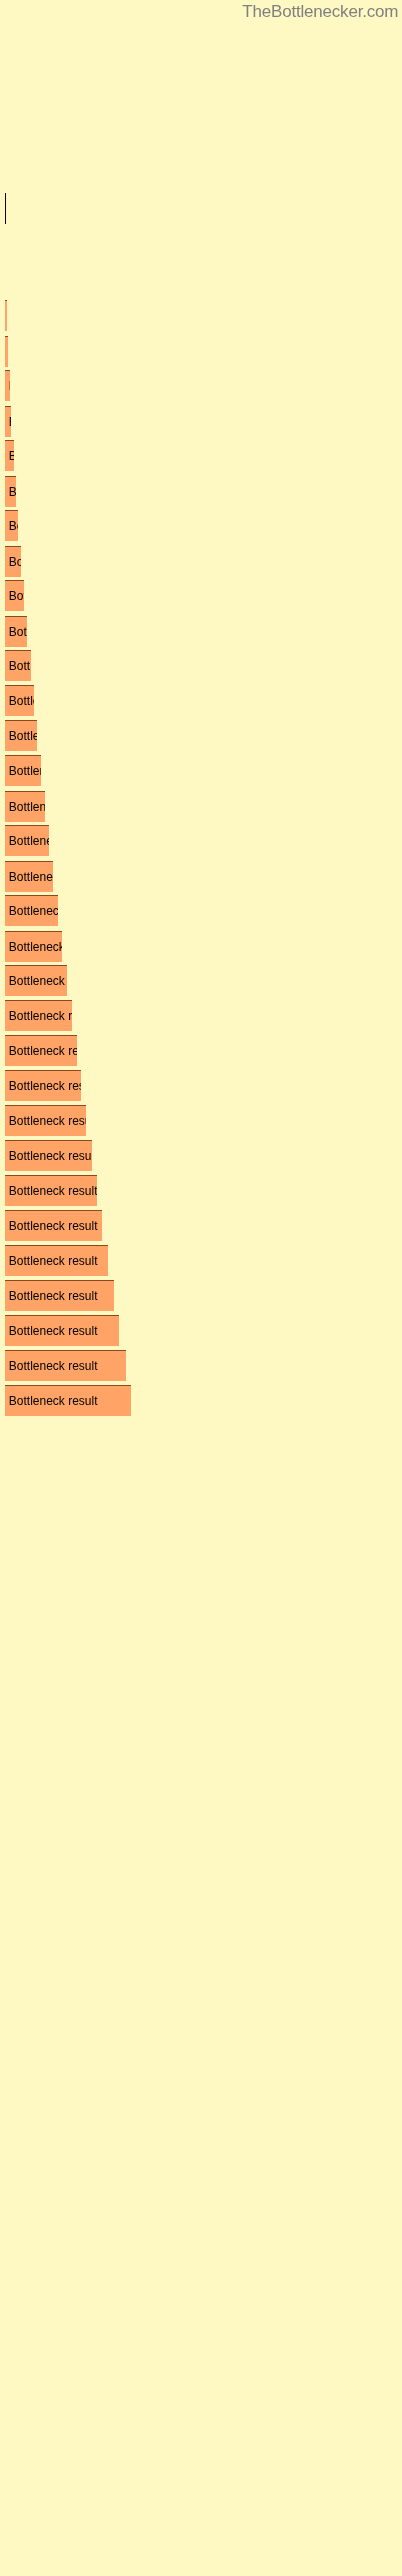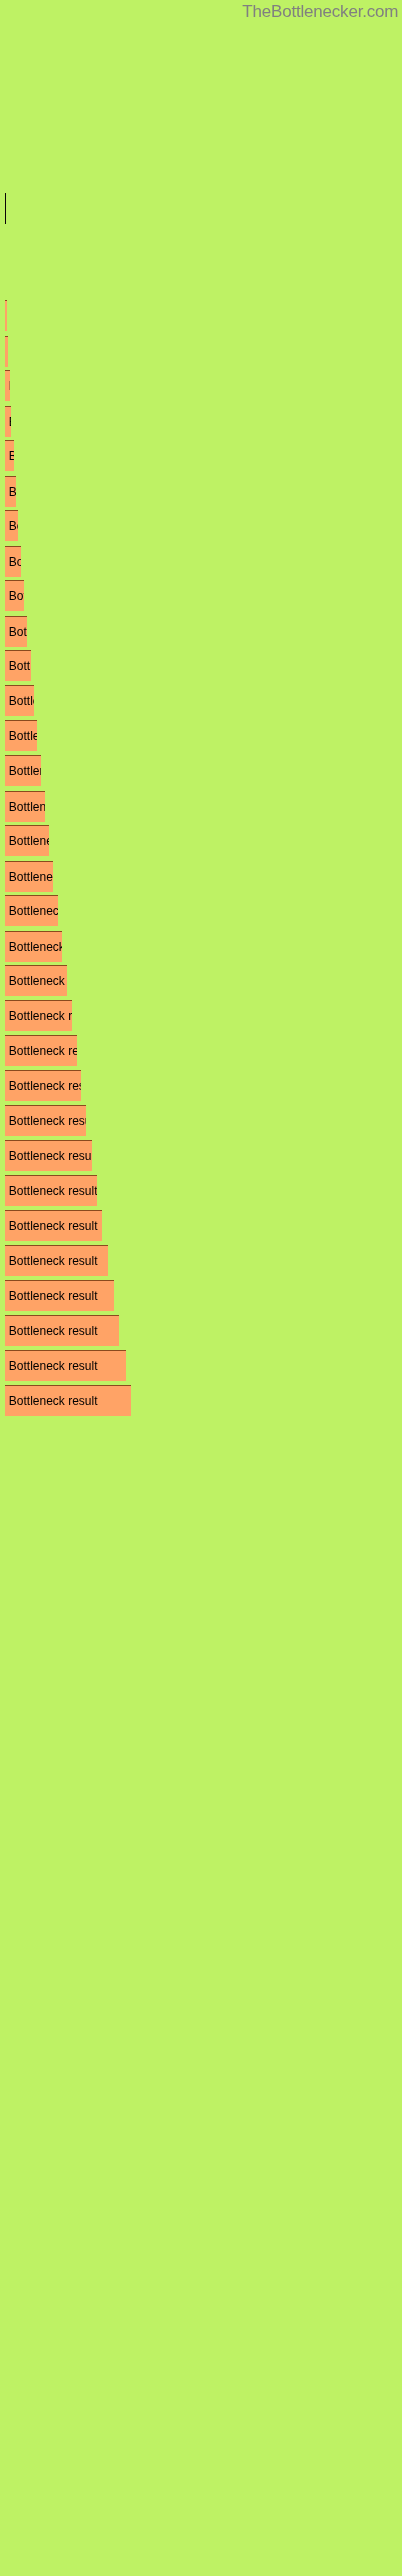--- a/index.html
+++ b/index.html
@@ -13,21 +13,21 @@
     position: relative;
     overflow: hidden;
     font-family: "Liberation Sans", sans-serif;
     -webkit-font-smoothing: antialiased;
   }
   #chart-root {
     position: absolute;
     left: 0; top: 0;
     width: 403px;
     height: 2576px;
-    background: #bef264;
+    background: #fef9c3;
   }
   #watermark {
     position: absolute;
     right: 4.8px;
     top: 1.6px;
     color: #808080;
     font-size: 17px;
     font-family: "Liberation Sans", sans-serif;
     letter-spacing: -0.2px;
     white-space: nowrap;

